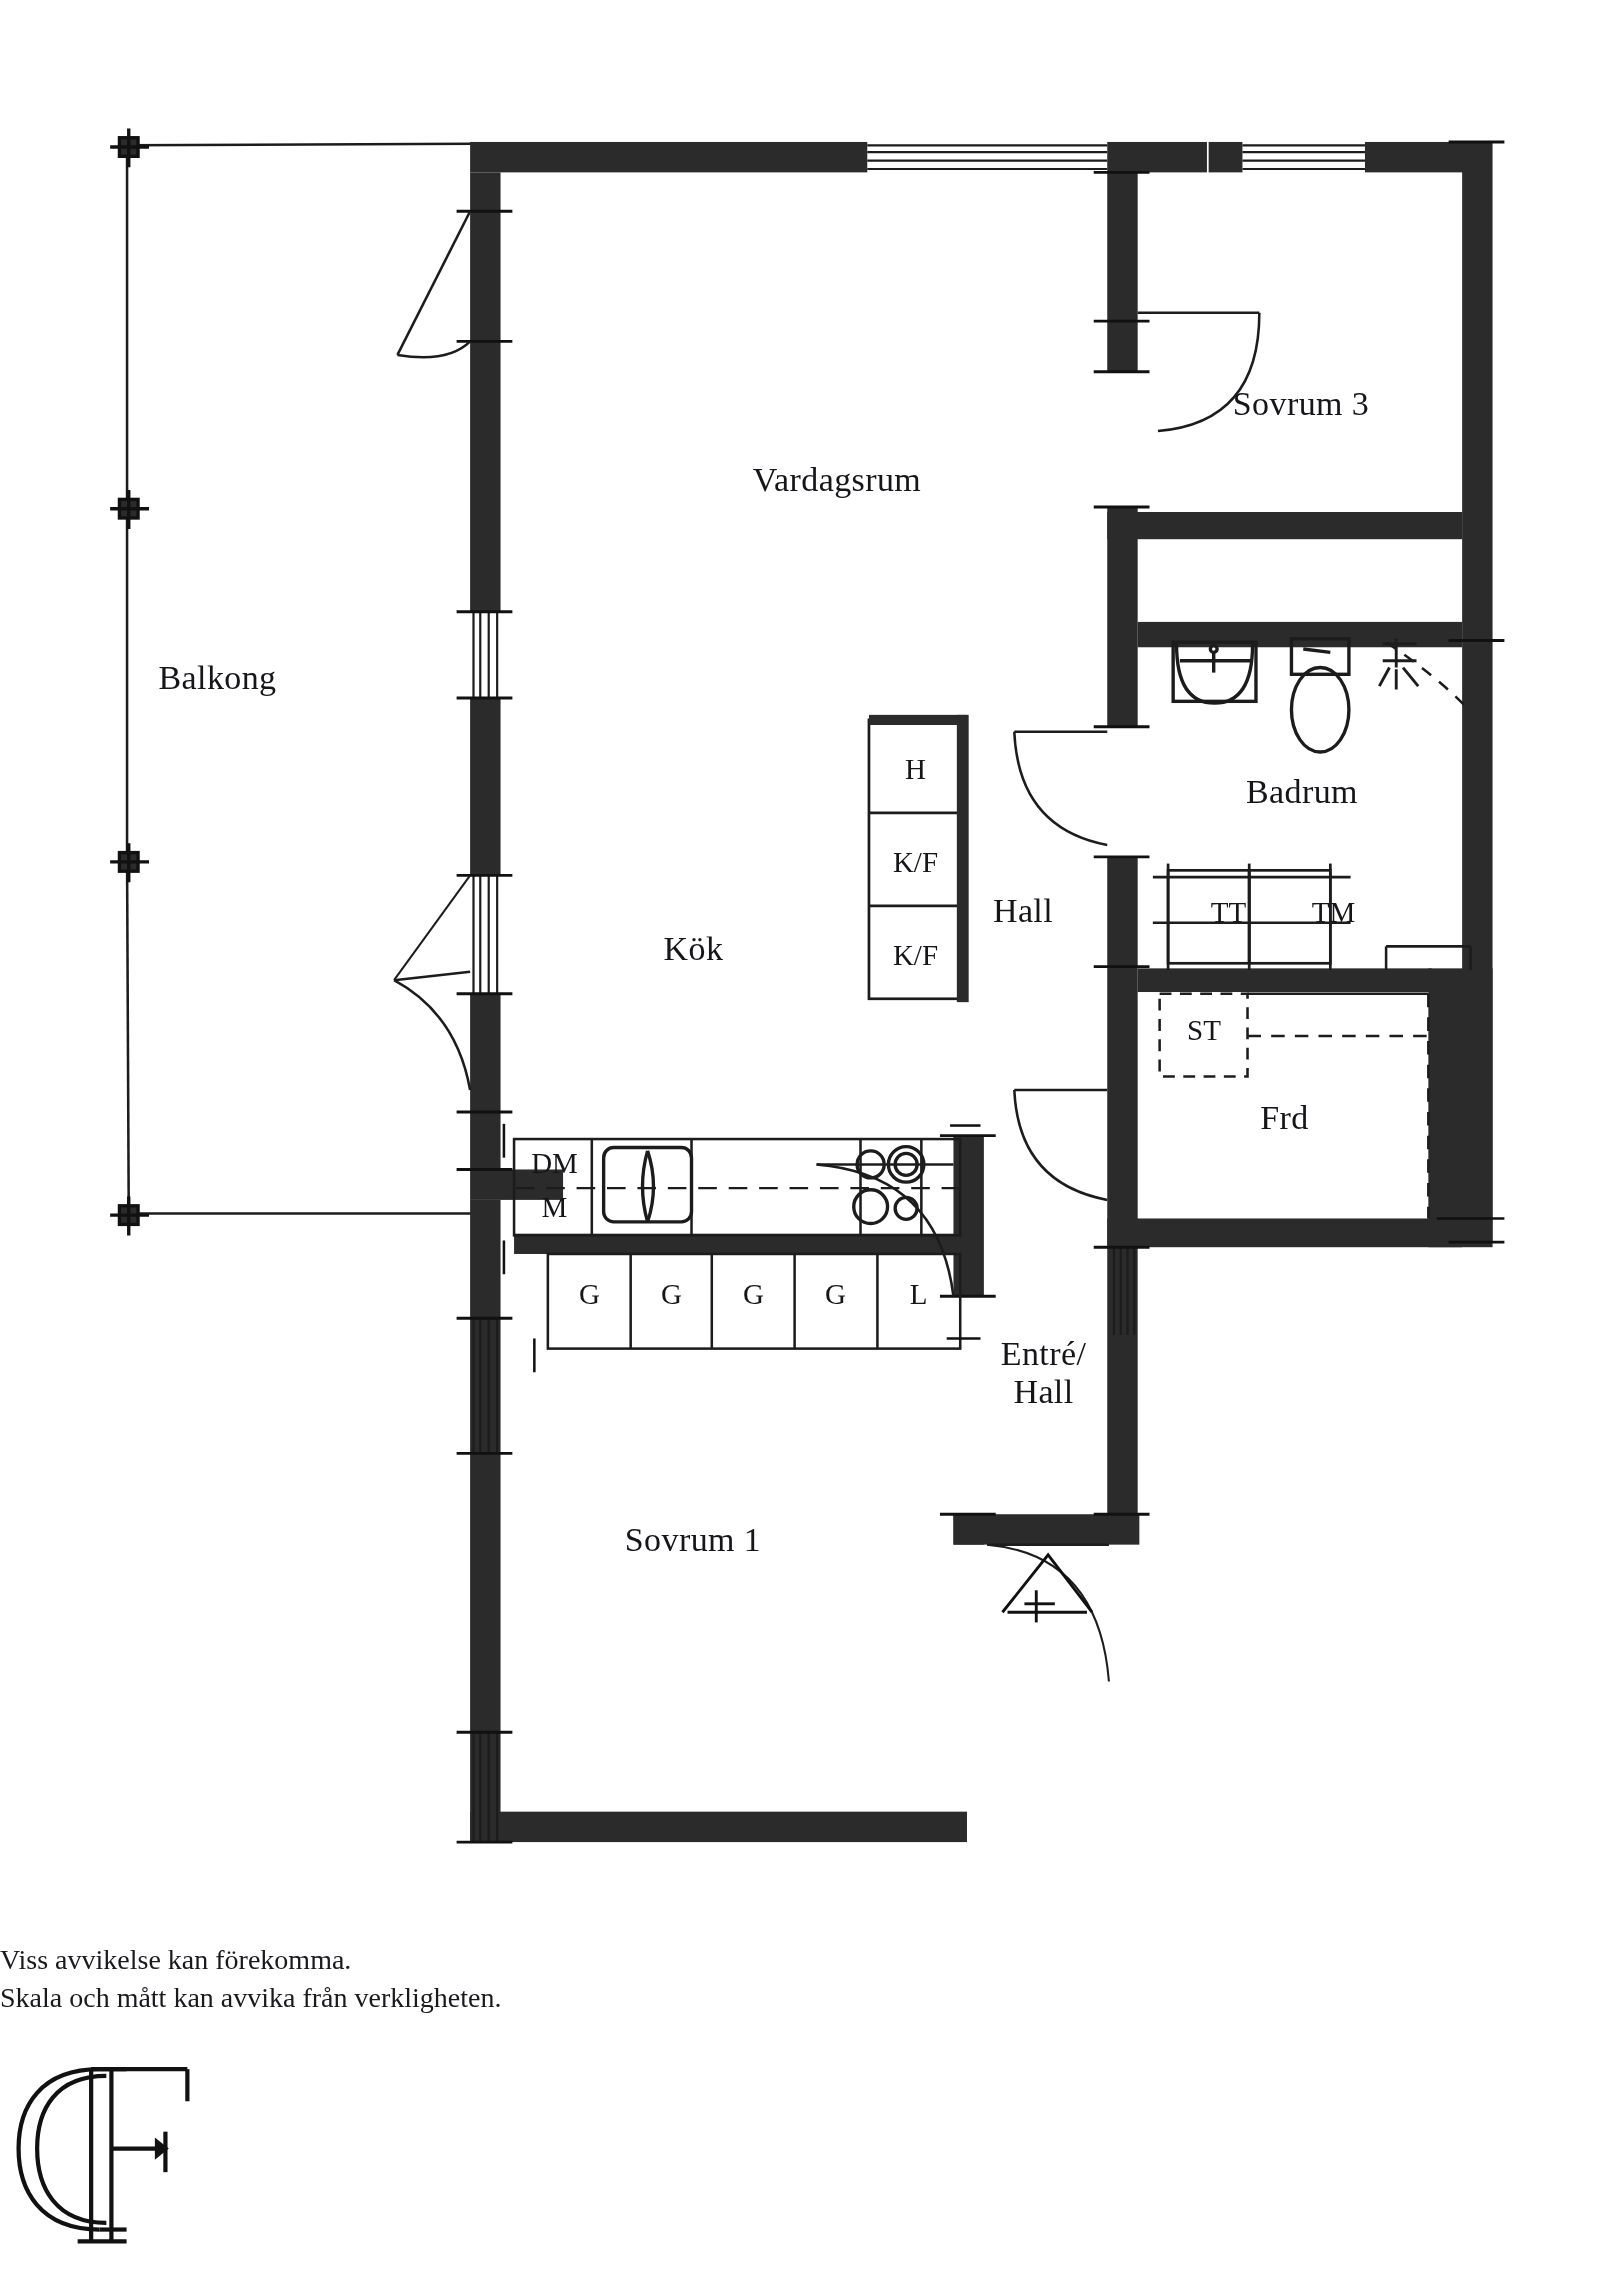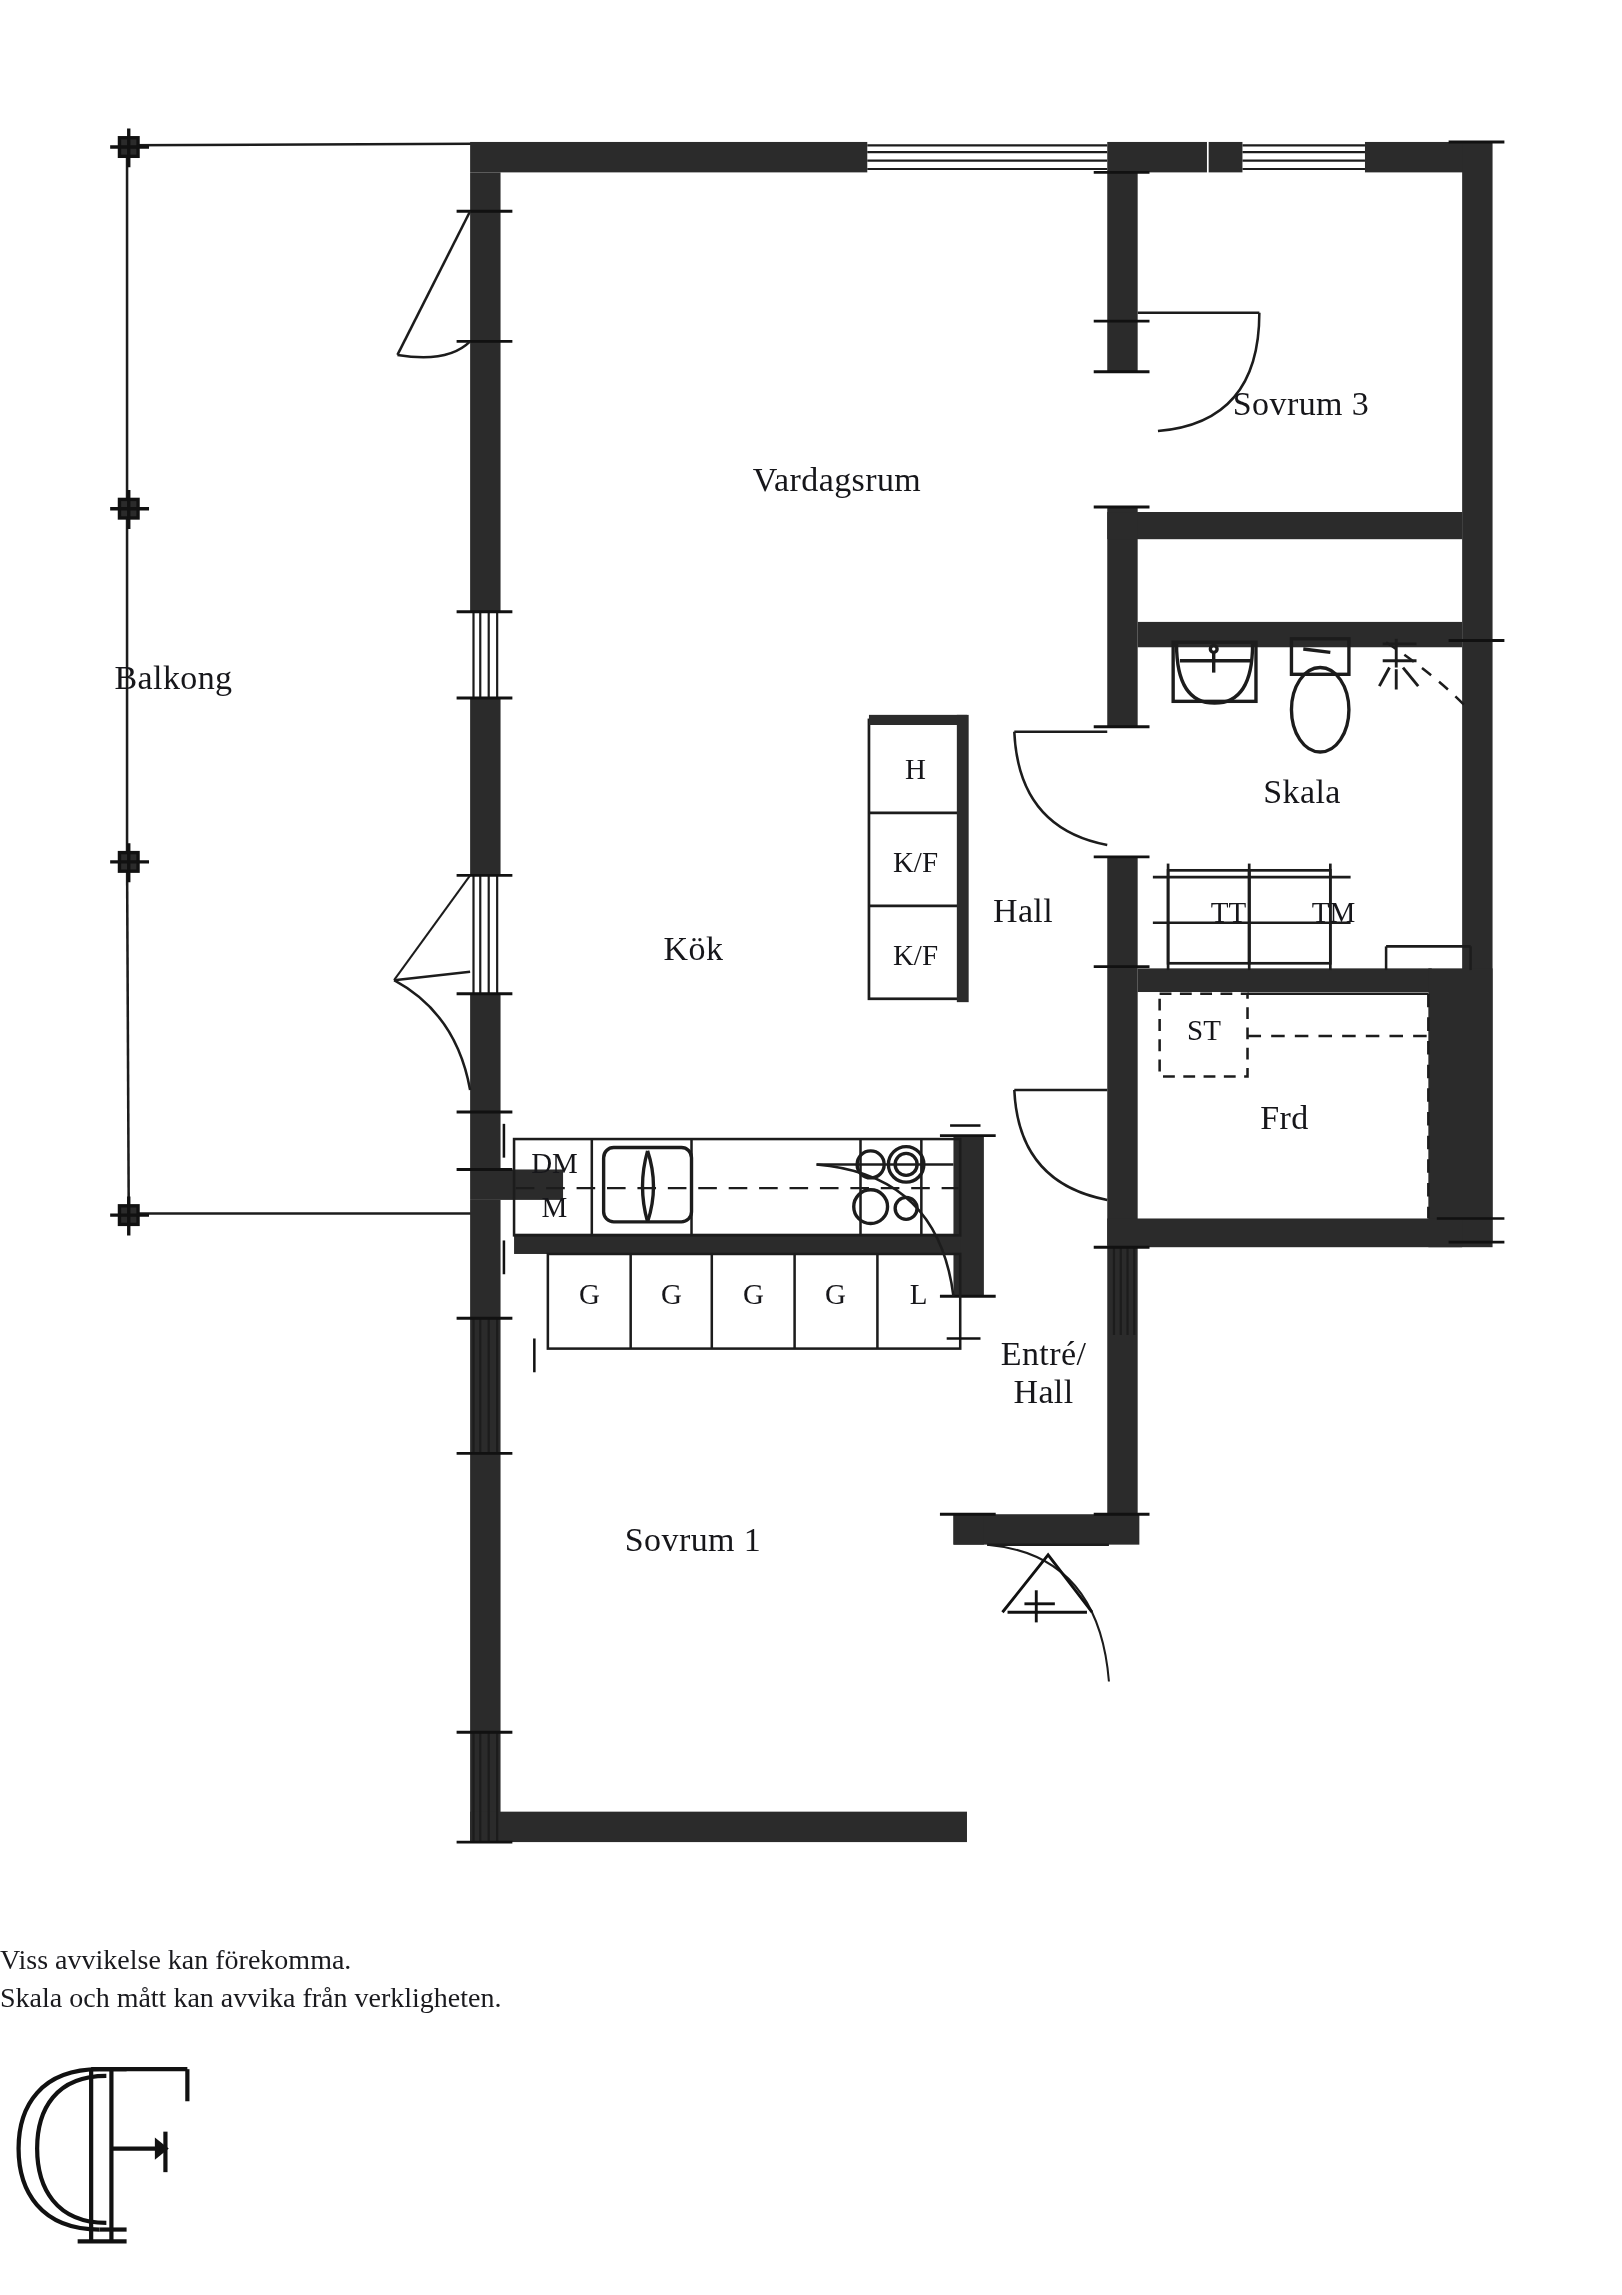--- a/index.html
+++ b/index.html
@@ -309,27 +309,27 @@
     <path d="M596 1468 L596 1508"></path>
     <path d="M632 1584 L632 1624"></path>
     <path d="M1120 1584 L1160 1584"></path>
     <path d="M1124 1332 L1160 1332"></path>
     <path d="M1700 1442 L1780 1442"></path>
   </g>
 
 </svg>
 </div>
 
-<div class="room-label rl-big" style="left:0;top:659px;width:347px;">Balkong</div>
+<div class="room-label rl-big" style="left:0;top:659px;width:347px;padding-left:44px;">Balkong</div>
 
 <div class="room-label rl-big" style="left:668px;top:461px;width:338px;">Vardagsrum</div>
 
 <div class="room-label rl-big" style="left:1166px;top:385px;width:270px;">Sovrum 3</div>
 
-<div class="room-label rl-big" style="left:1175px;top:773px;width:254px;">Skala</div>
+<div class="room-label rl-big" style="left:1175px;top:773px;width:254px;">Badrum</div>
 
 <div class="room-label rl-big" style="left:575px;top:930px;width:237px;">Kök</div>
 
 <div class="room-label rl-big" style="left:930px;top:892px;width:186px;">Hall</div>
 
 <div class="room-label rl-big" style="left:1183px;top:1099px;width:203px;">Frd</div>
 
 <div class="room-label rl-big" style="left:938px;top:1335px;width:211px;white-space:pre-line;">Entré/
 Hall</div>
 

